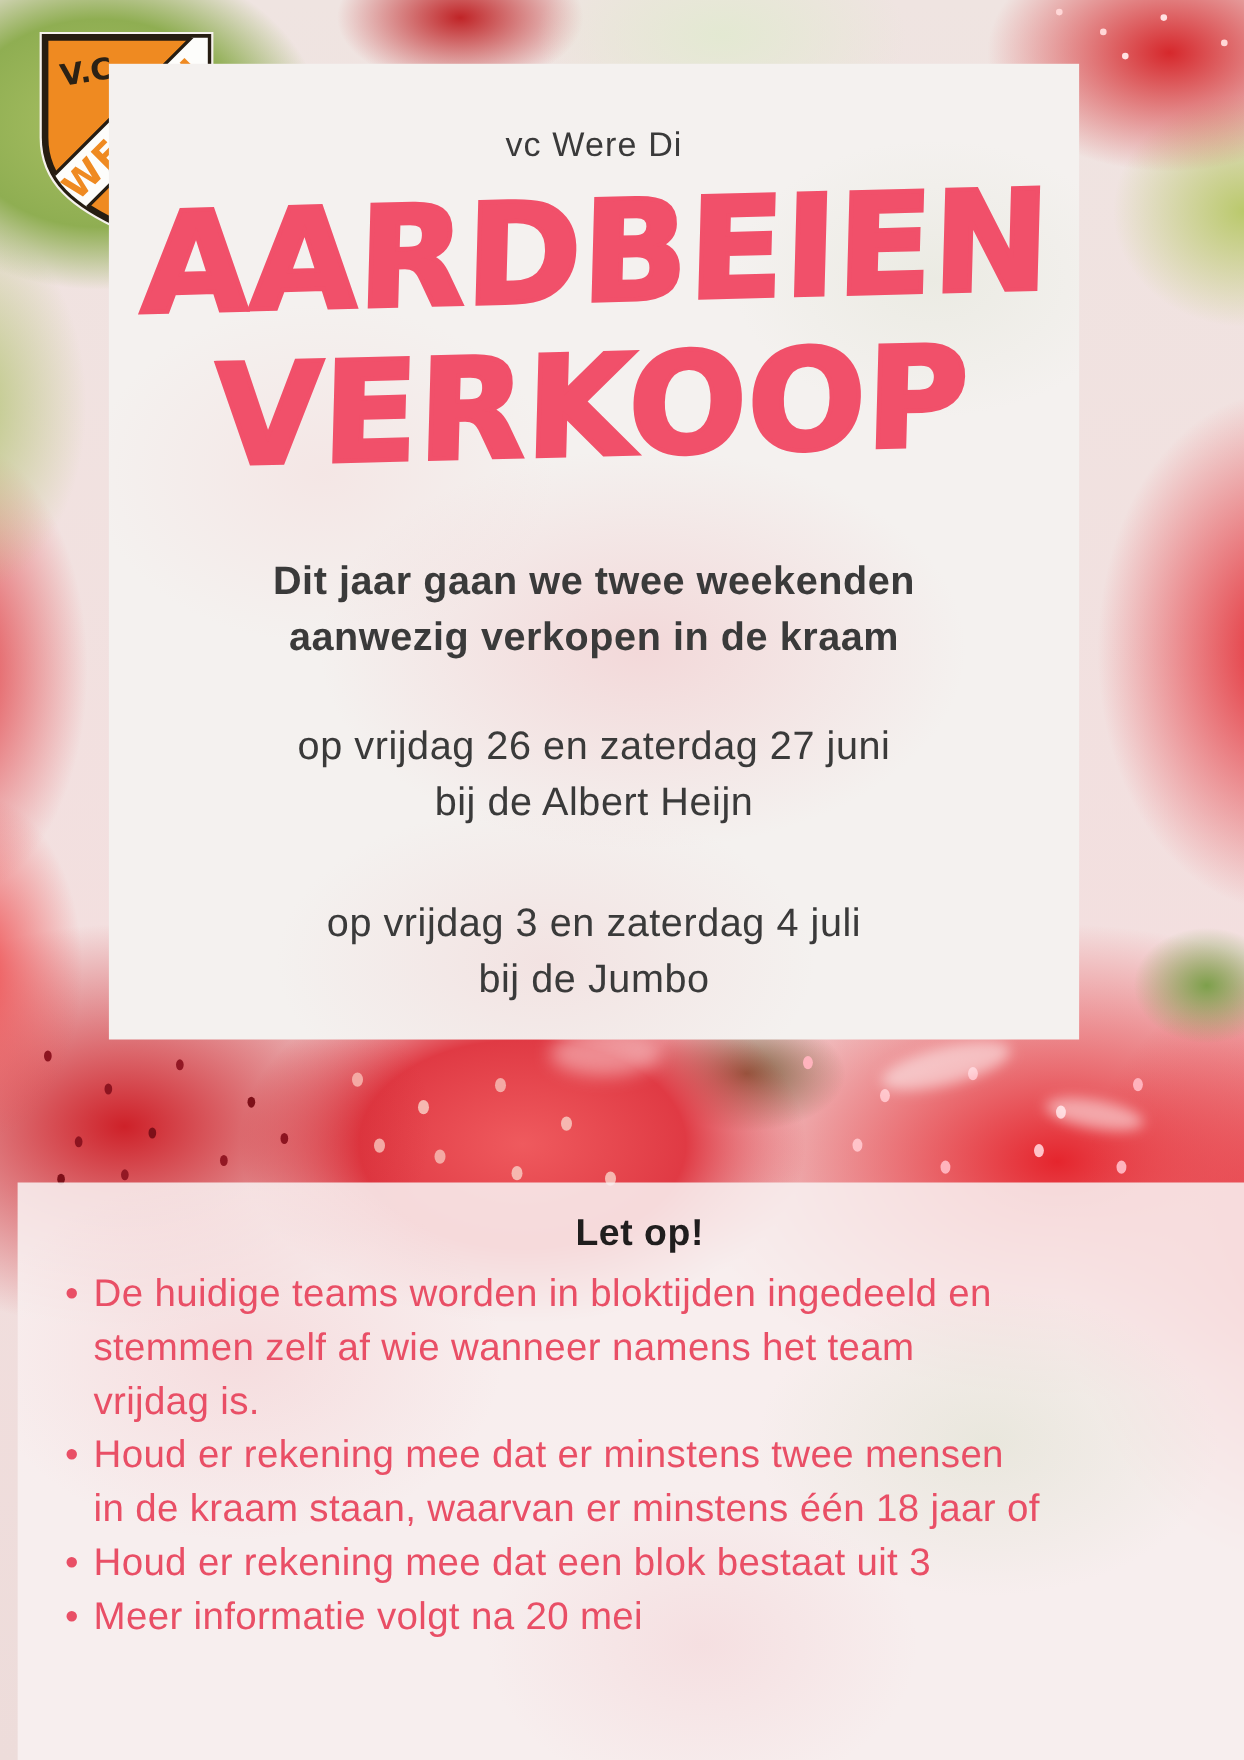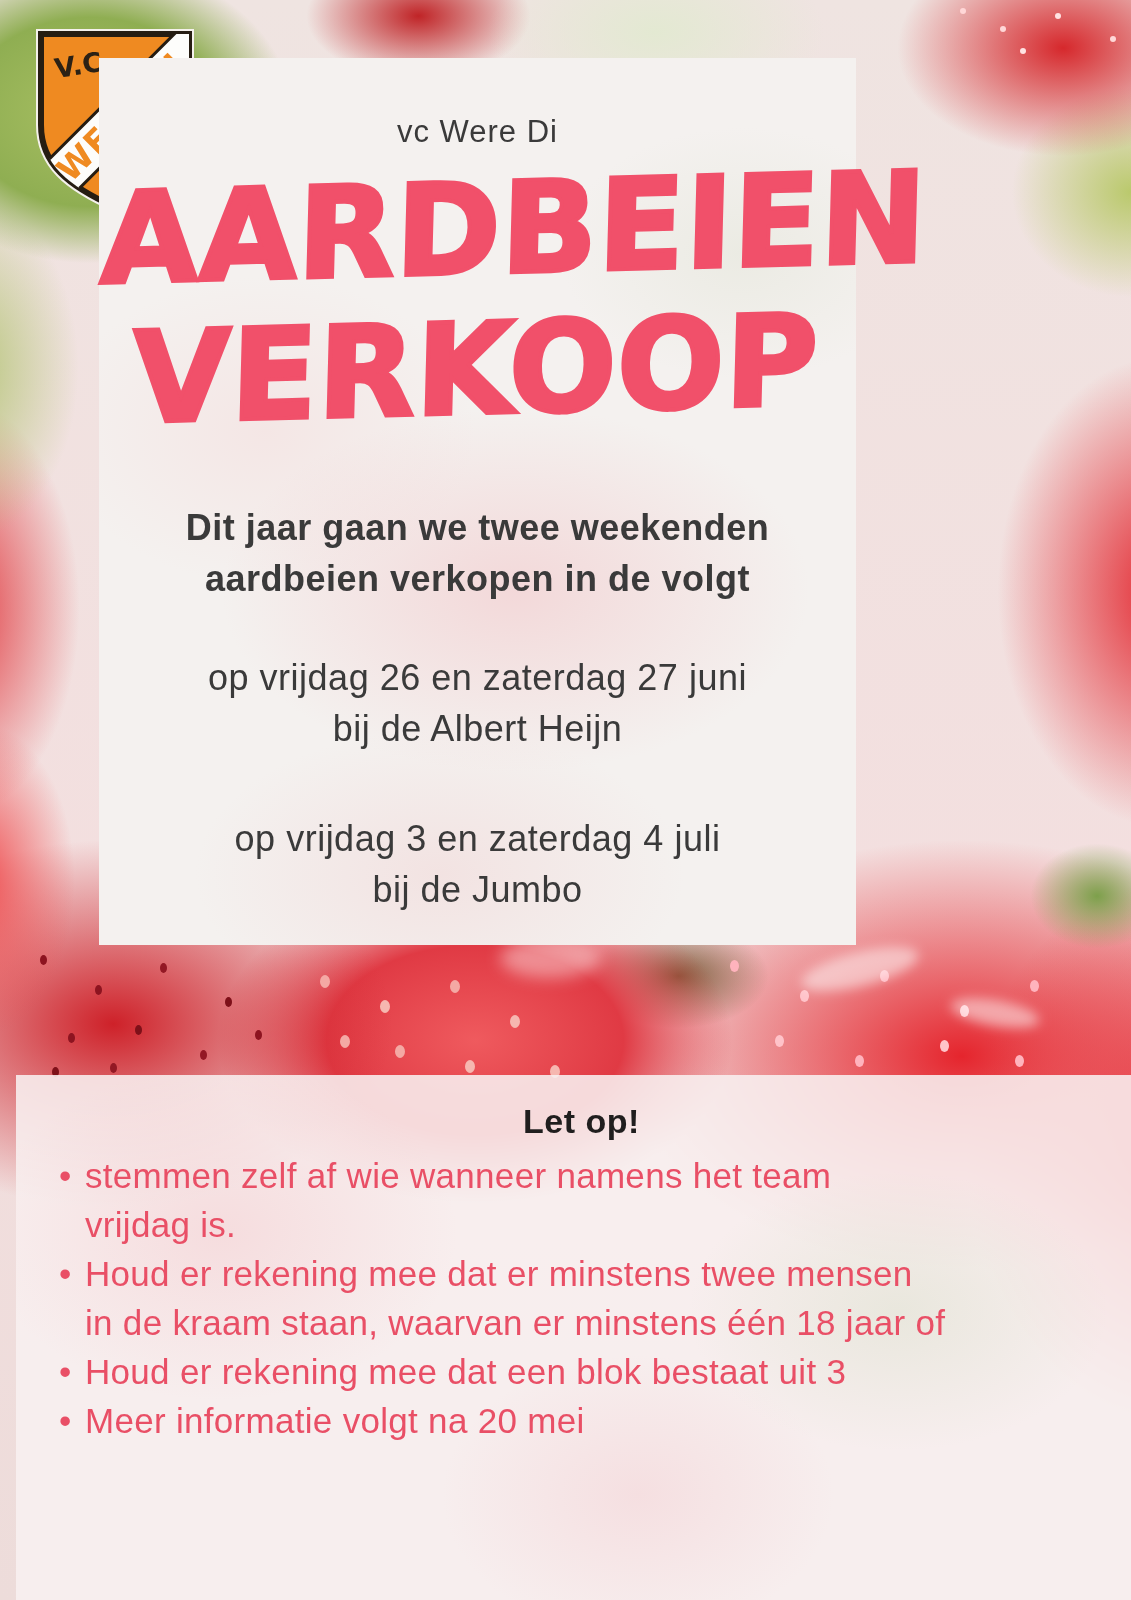--- a/index.html
+++ b/index.html
@@ -63,21 +63,21 @@
   .gloss-1{left:800px;top:952px;width:120px;height:34px;transform:rotate(-14deg);}
   .gloss-2{left:950px;top:1000px;width:90px;height:26px;transform:rotate(10deg);}
   .gloss-3{left:500px;top:938px;width:100px;height:40px;background:rgba(255,240,240,0.45);filter:blur(8px);}
 
   
   .logo{position:absolute;left:33px;top:26px;width:164px;height:188px;}
   .logo text{font-family:"DejaVu Sans","Liberation Sans",sans-serif;}
 
   
   .panel{
-    position:absolute;left:99px;top:58px;width:757px;height:887px;
+    position:absolute;left:99px;top:58px;width:882px;height:887px;
     text-align:center;
     background:
       radial-gradient(ellipse 420px 260px at 55% 60%, rgba(242,196,199,0.55), rgba(242,196,199,0) 70%),
       radial-gradient(ellipse 300px 220px at 22% 42%, rgba(244,214,214,0.40), rgba(244,214,214,0) 70%),
       radial-gradient(ellipse 260px 180px at 85% 22%, rgba(212,219,196,0.28), rgba(212,219,196,0) 70%),
       radial-gradient(ellipse 340px 200px at 45% 92%, rgba(240,205,206,0.40), rgba(240,205,206,0) 72%),
       #f4f1ef;
   }
   .kicker{
     margin-top:52px;font-size:31px;line-height:44px;letter-spacing:1px;
@@ -151,38 +151,39 @@
   <div class="panel">
     <div class="kicker">vc Were Di</div>
 
     <div class="title-block">
       <div class="title-line">AARDBEIEN</div>
       <div class="title-line">VERKOOP</div>
     </div>
 
     <div class="body-par par-intro">
       <span class="text-line">Dit jaar gaan we twee weekenden</span>
-      <span class="text-line">aardbeien verkopen in de volgt</span>
+      <span class="text-line">aanwezig verkopen in de kraam</span>
     </div>
 
     <div class="body-par par-weekend1">
       <span class="text-line">op vrijdag 26 en zaterdag 27 juni</span>
       <span class="text-line">bij de Albert Heijn</span>
     </div>
 
     <div class="body-par par-weekend2">
       <span class="text-line">op vrijdag 3 en zaterdag 4 juli</span>
       <span class="text-line">bij de Jumbo</span>
     </div>
   </div>
 
   <div class="notes">
     <div class="notes-heading">Let op!</div>
     <ul class="notes-list">
       <li>
+        <span class="note-line">De huidige teams worden in bloktijden ingedeeld en</span>
         <span class="note-line">stemmen zelf af wie wanneer namens het team</span>
         <span class="note-line">vrijdag is.</span>
       </li>
       <li>
         <span class="note-line">Houd er rekening mee dat er minstens twee mensen</span>
         <span class="note-line">in de kraam staan, waarvan er minstens één 18 jaar of</span>
       </li>
       <li>
         <span class="note-line">Houd er rekening mee dat een blok bestaat uit 3</span>
       </li>

